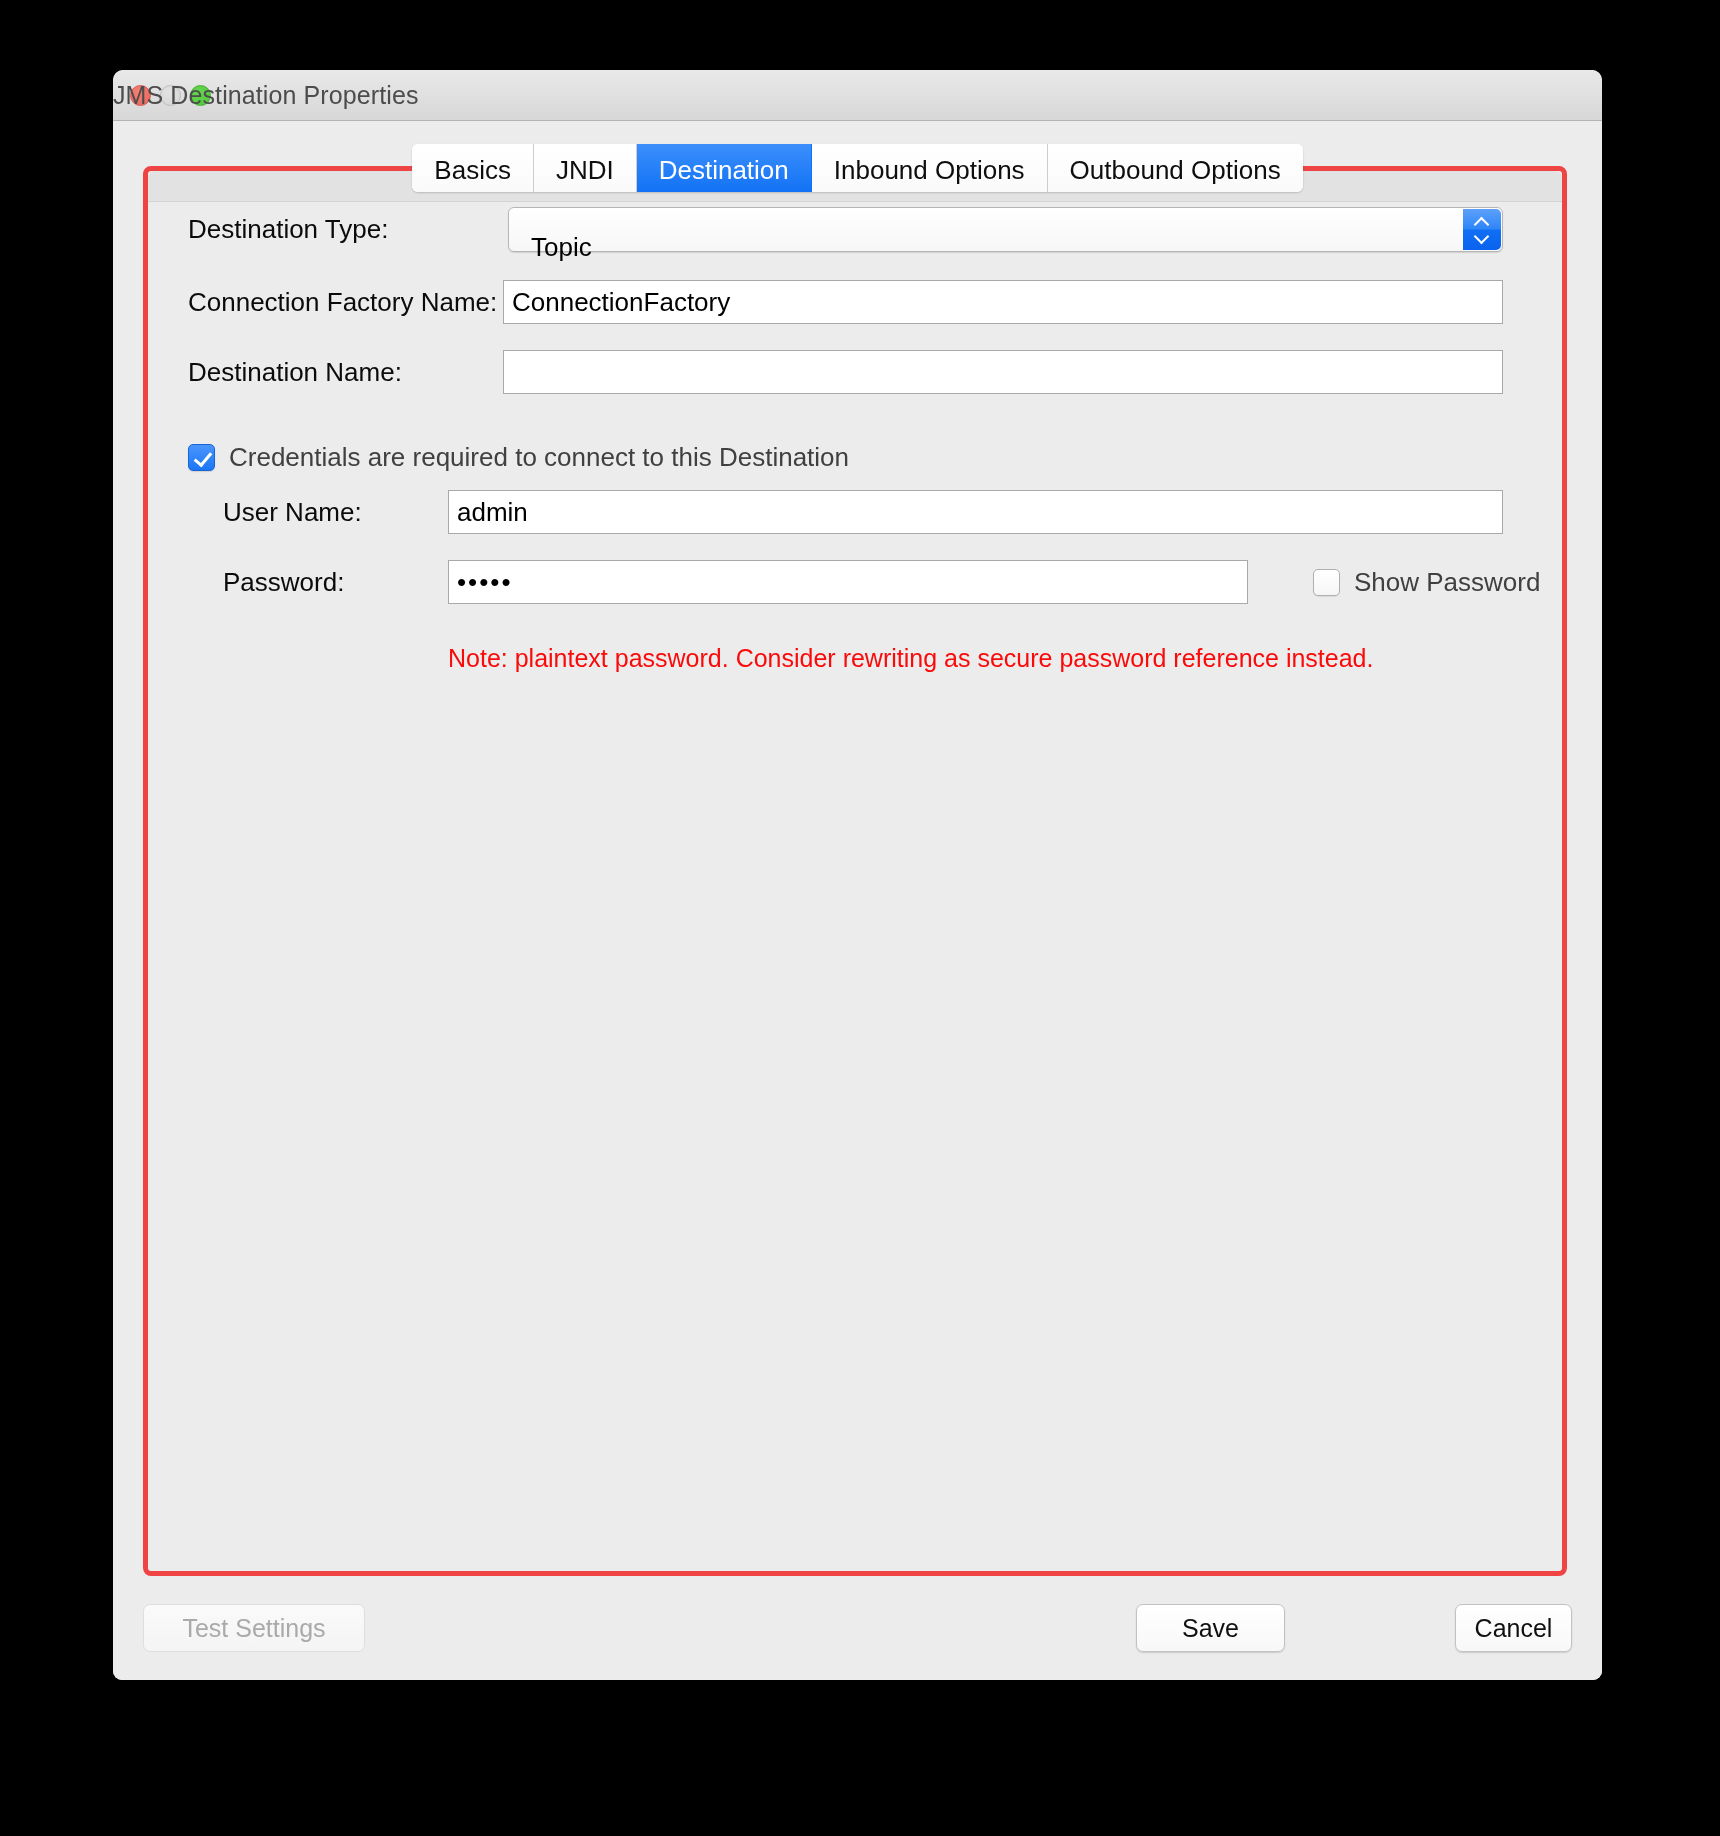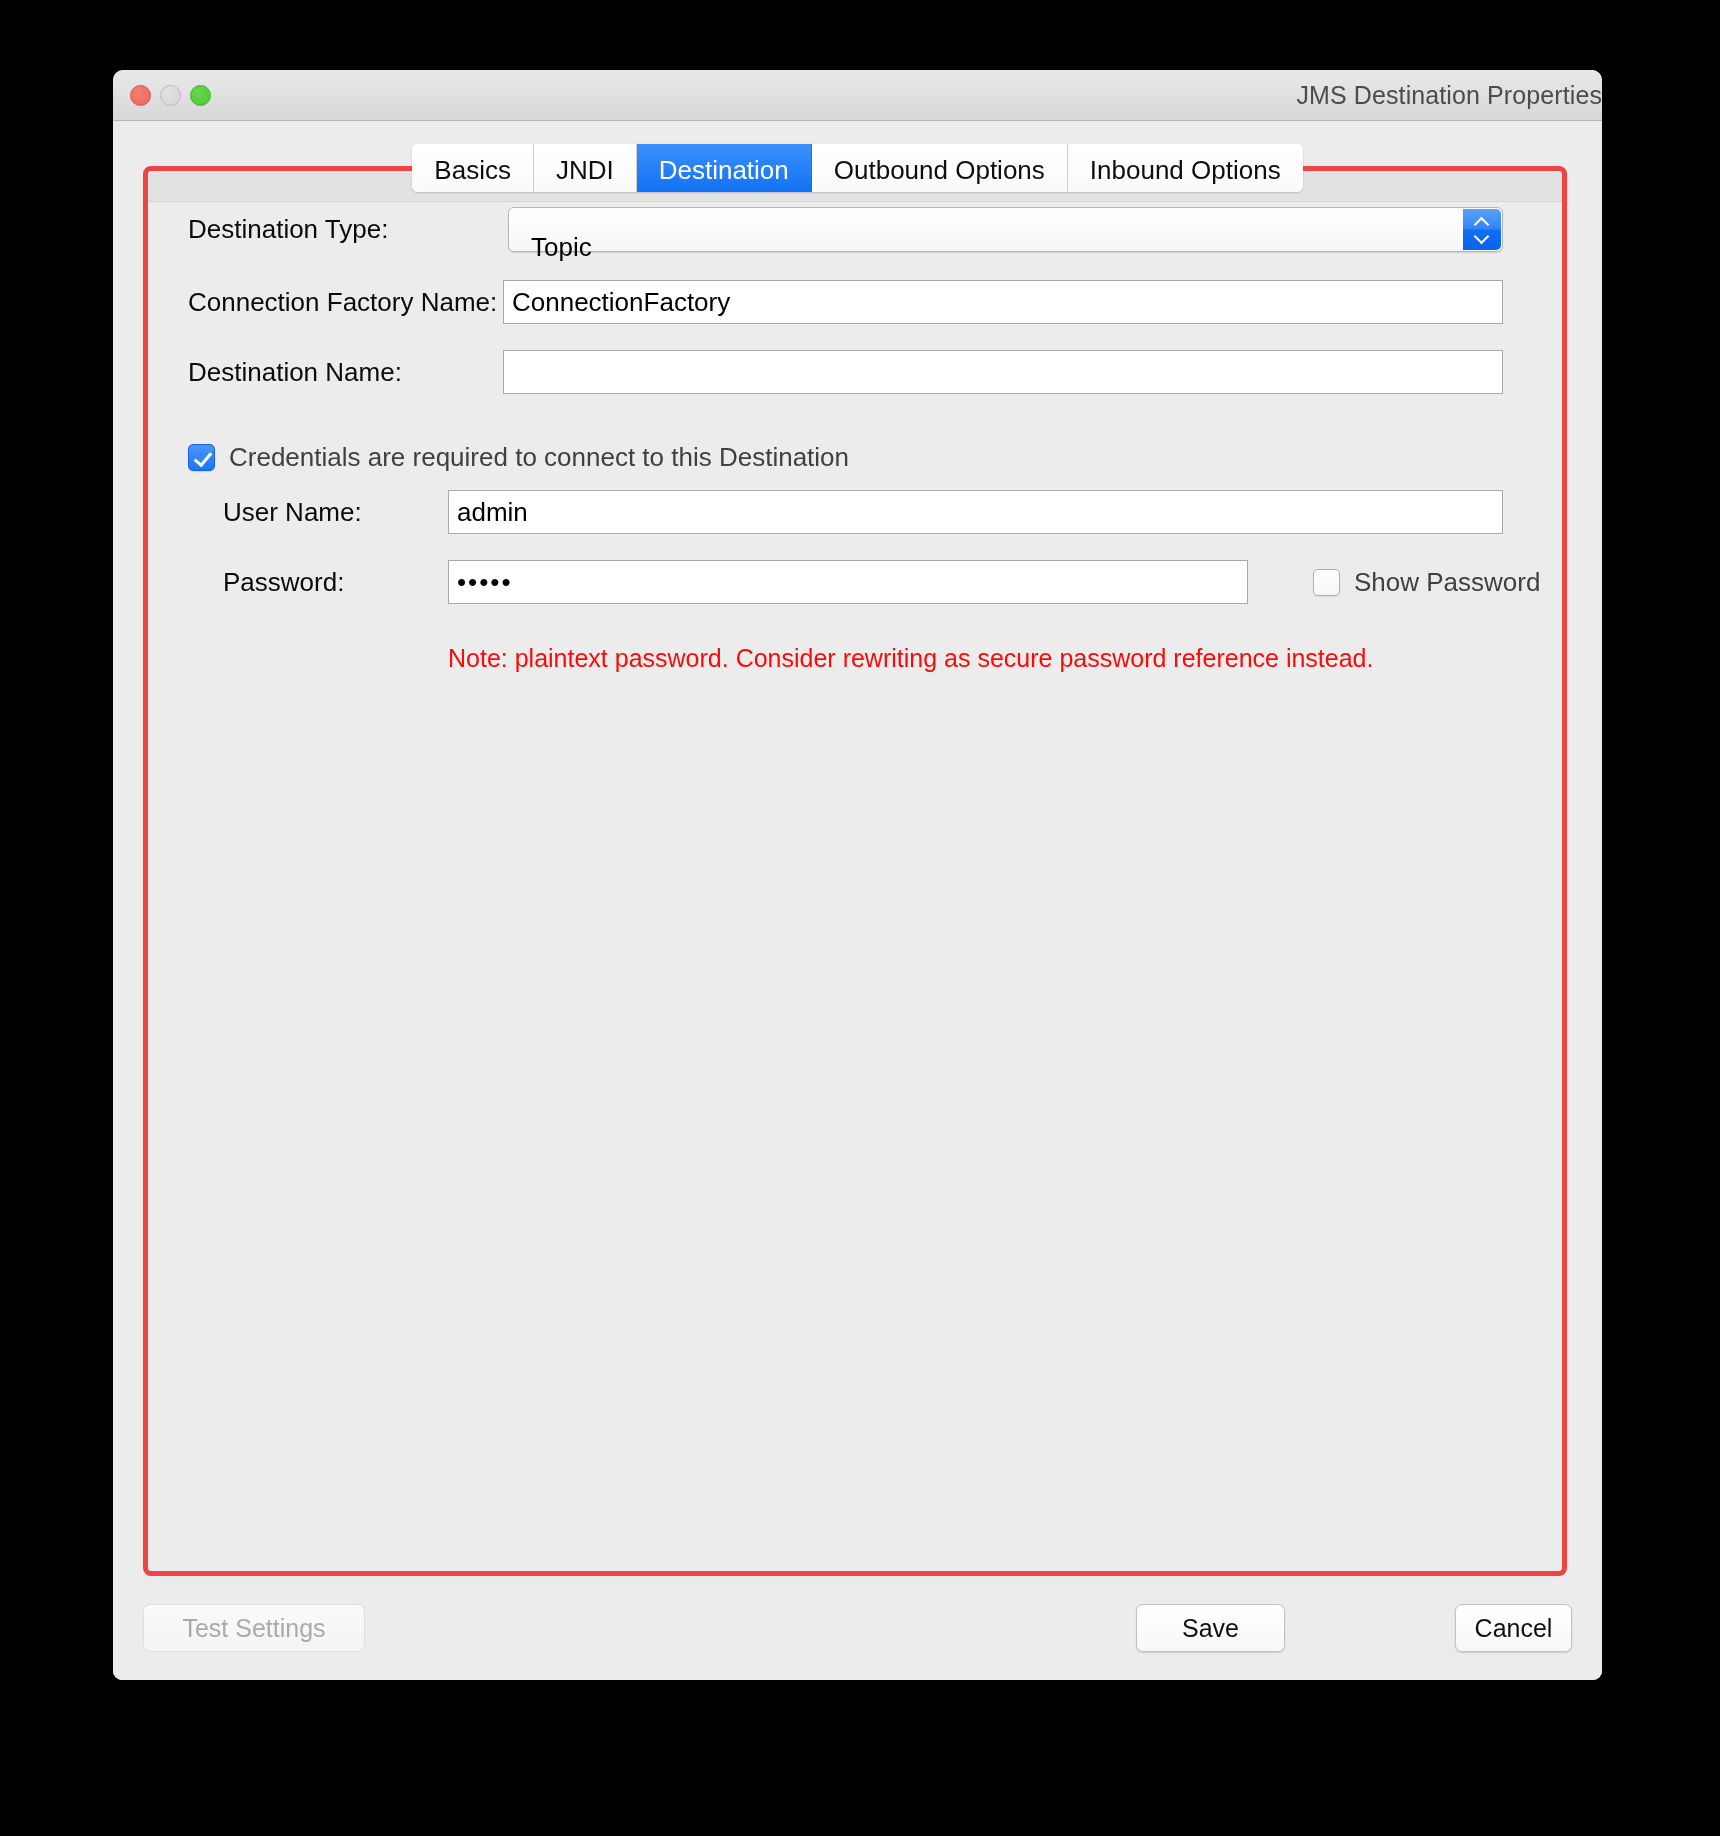--- a/index.html
+++ b/index.html
@@ -51,21 +51,21 @@
   }
   .light.close  { background: radial-gradient(circle at 40% 32%, #f57e72, #e8675c); border: 1px solid #d2564d; }
   .light.min    { background: radial-gradient(circle at 40% 32%, #e2e2e2, #d4d4d4); border: 1px solid #bcbcbc; }
   .light.zoom   { background: radial-gradient(circle at 40% 32%, #68d44f, #4ec93a); border: 1px solid #3eb02d; }
 
   .window-title {
     position: absolute;
     left: 0; right: 0; top: 0;
     height: 50px;
     line-height: 50px;
-    text-align: right;
+    text-align: left;
     font-size: 25px;
     color: #4c4c4c;
     font-family: "Liberation Sans", sans-serif;
     letter-spacing: 0.1px;
   }
 
   
   .win-body {
     position: relative;
     height: 1559px;
@@ -303,22 +303,22 @@
     <div class="window-title">JMS Destination Properties</div>
   </div>
 
   <div class="win-body">
 
     <div class="tabstrip">
       <div class="tabs">
         <div class="tab">Basics</div>
         <div class="tab">JNDI</div>
         <div class="tab active">Destination</div>
+        <div class="tab">Inbound Options</div>
         <div class="tab">Outbound Options</div>
-        <div class="tab">Inbound Options</div>
       </div>
     </div>
 
     <div class="panel">
       <div class="panel-headstrip"></div>
       <div class="panel-content">
 
         <div class="row" style="top:27px; left:0; width:100%;">
           <div class="lbl" style="position:absolute; left:40px;">Destination Type:</div>
           <div class="combo" style="position:absolute; left:360px; width:995px;">

